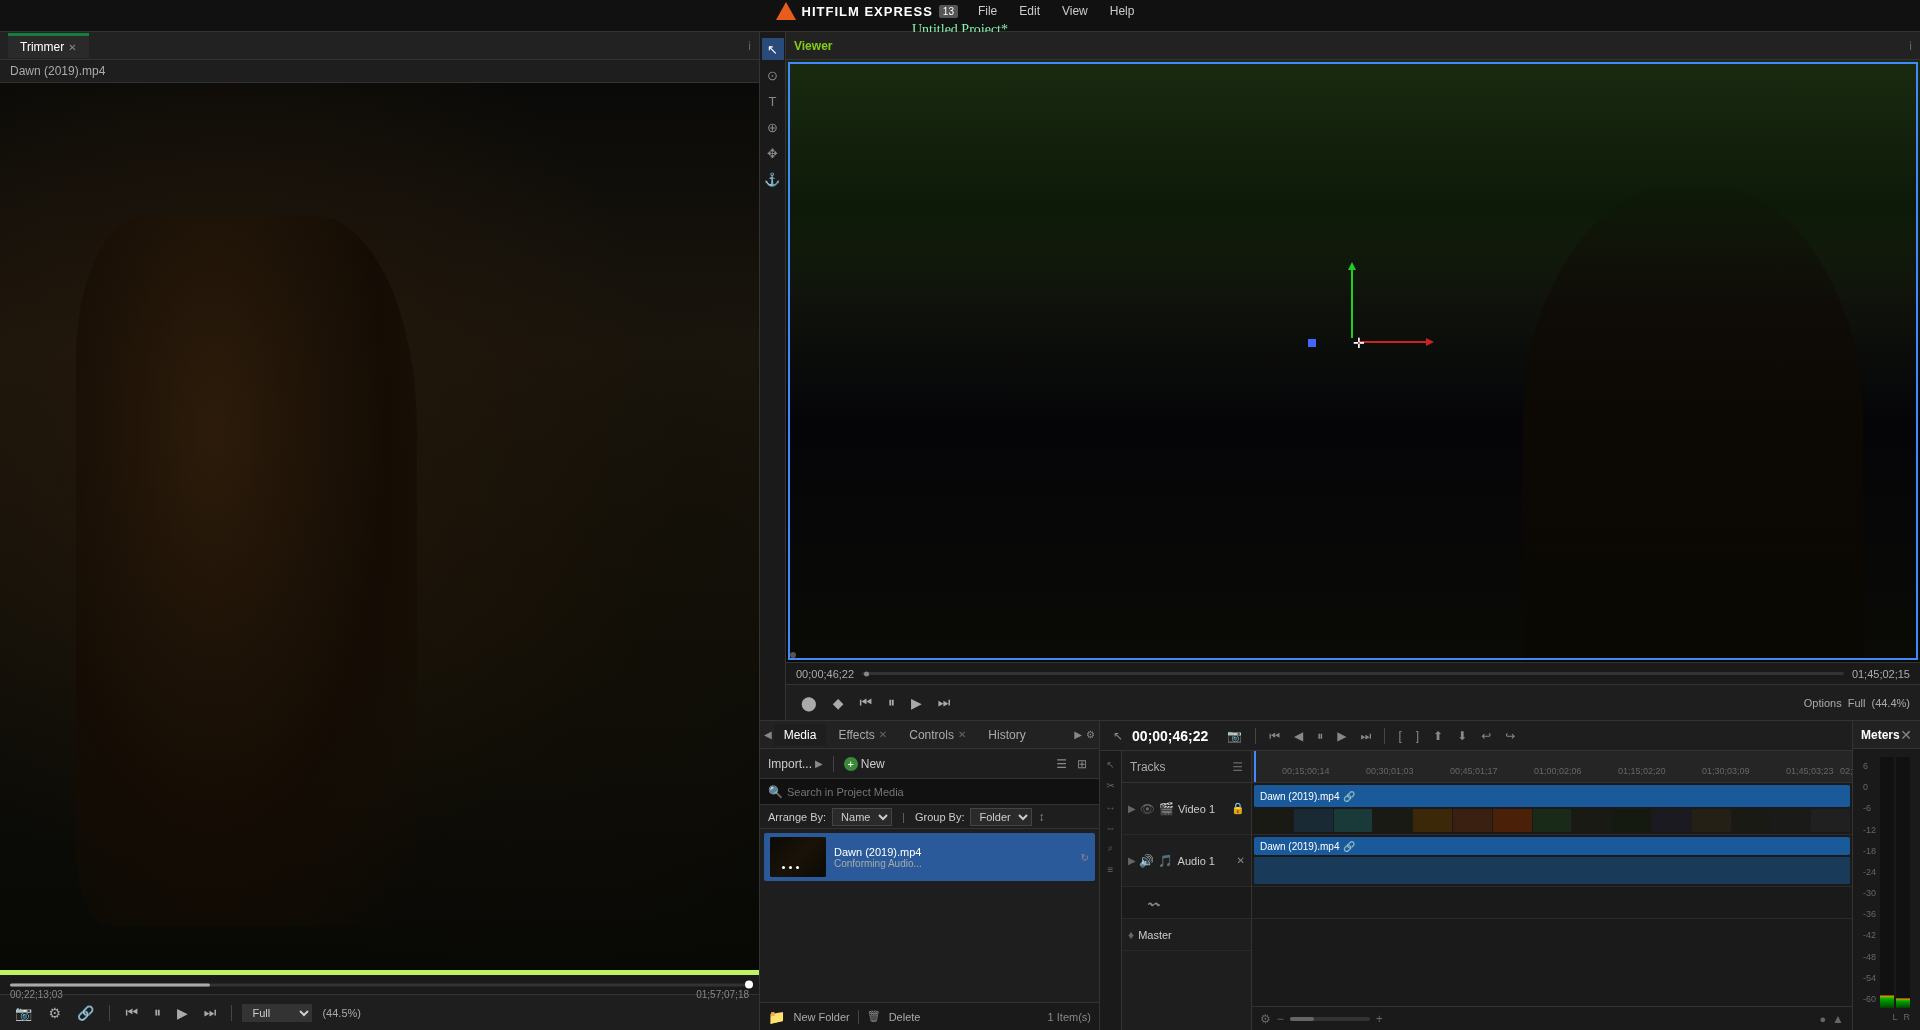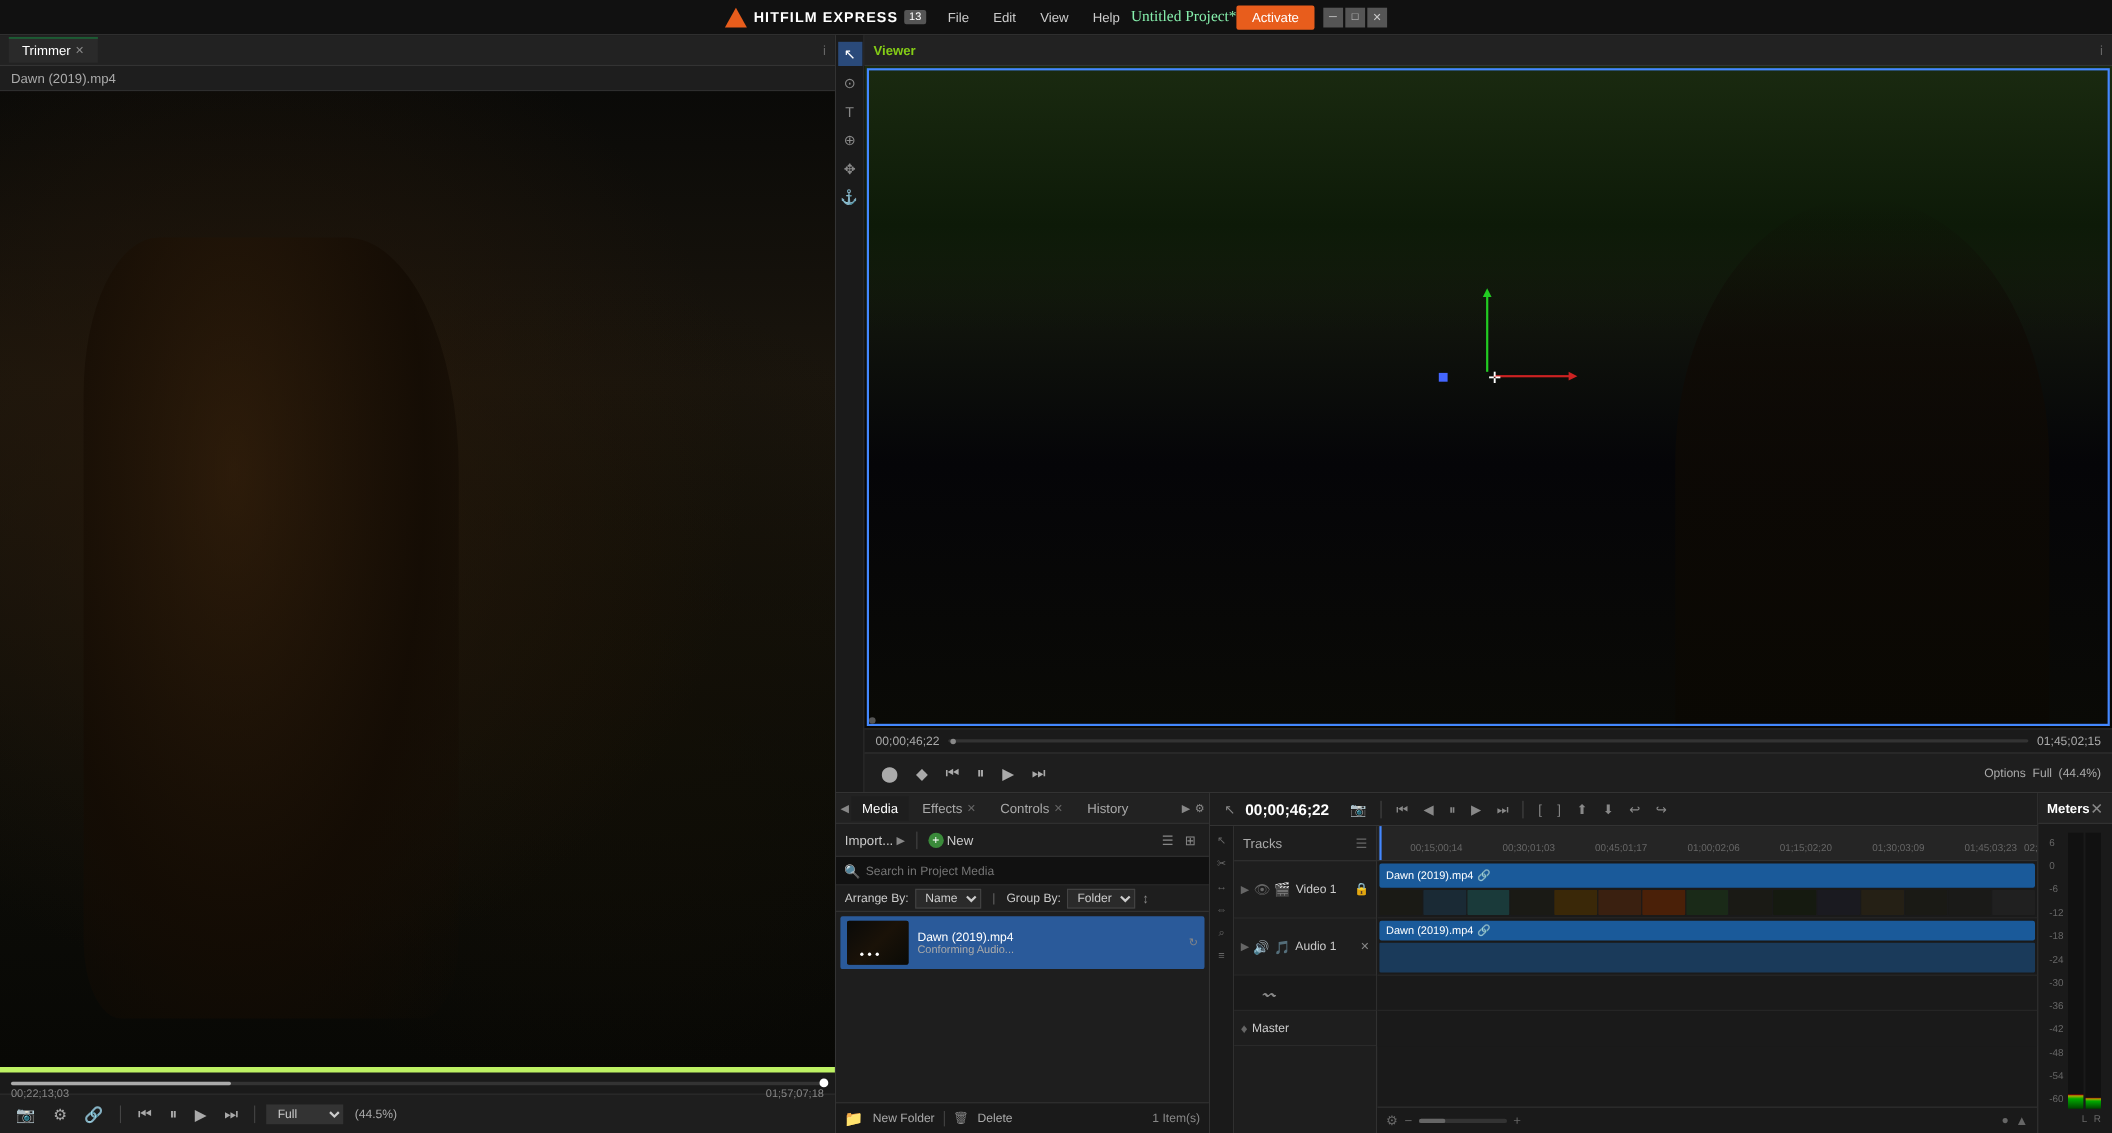--- a/index.html
+++ b/index.html
@@ -12,23 +12,24 @@
       color: #ccc;
       overflow: hidden;
     }
 
     
     #titlebar {
       height: 32px;
       background: #111;
       display: flex;
       align-items: center;
-      justify-content: center;
+      justify-content: flex-start;
       padding: 0 8px;
       border-bottom: 1px solid #333;
+      flex-direction: column;
     }
     #titlebar-left {
       display: flex;
       align-items: center;
       gap: 10px;
     }
     .logo {
       display: flex;
       align-items: center;
       gap: 6px;
@@ -127,21 +128,21 @@
       font-size: 12px;
       color: #aaa;
       cursor: pointer;
       display: flex;
       align-items: center;
       gap: 4px;
     }
     .panel-tab.active {
       background: #2a2a2a;
       color: #fff;
-      border-top: 1px solid #15803d;
+      border-top: 3px solid #15803d;
     }
     .tab-close {
       font-size: 10px;
       color: #888;
       cursor: pointer;
     }
 
     .trimmer-filename {
       padding: 4px 10px;
       font-size: 12px;

